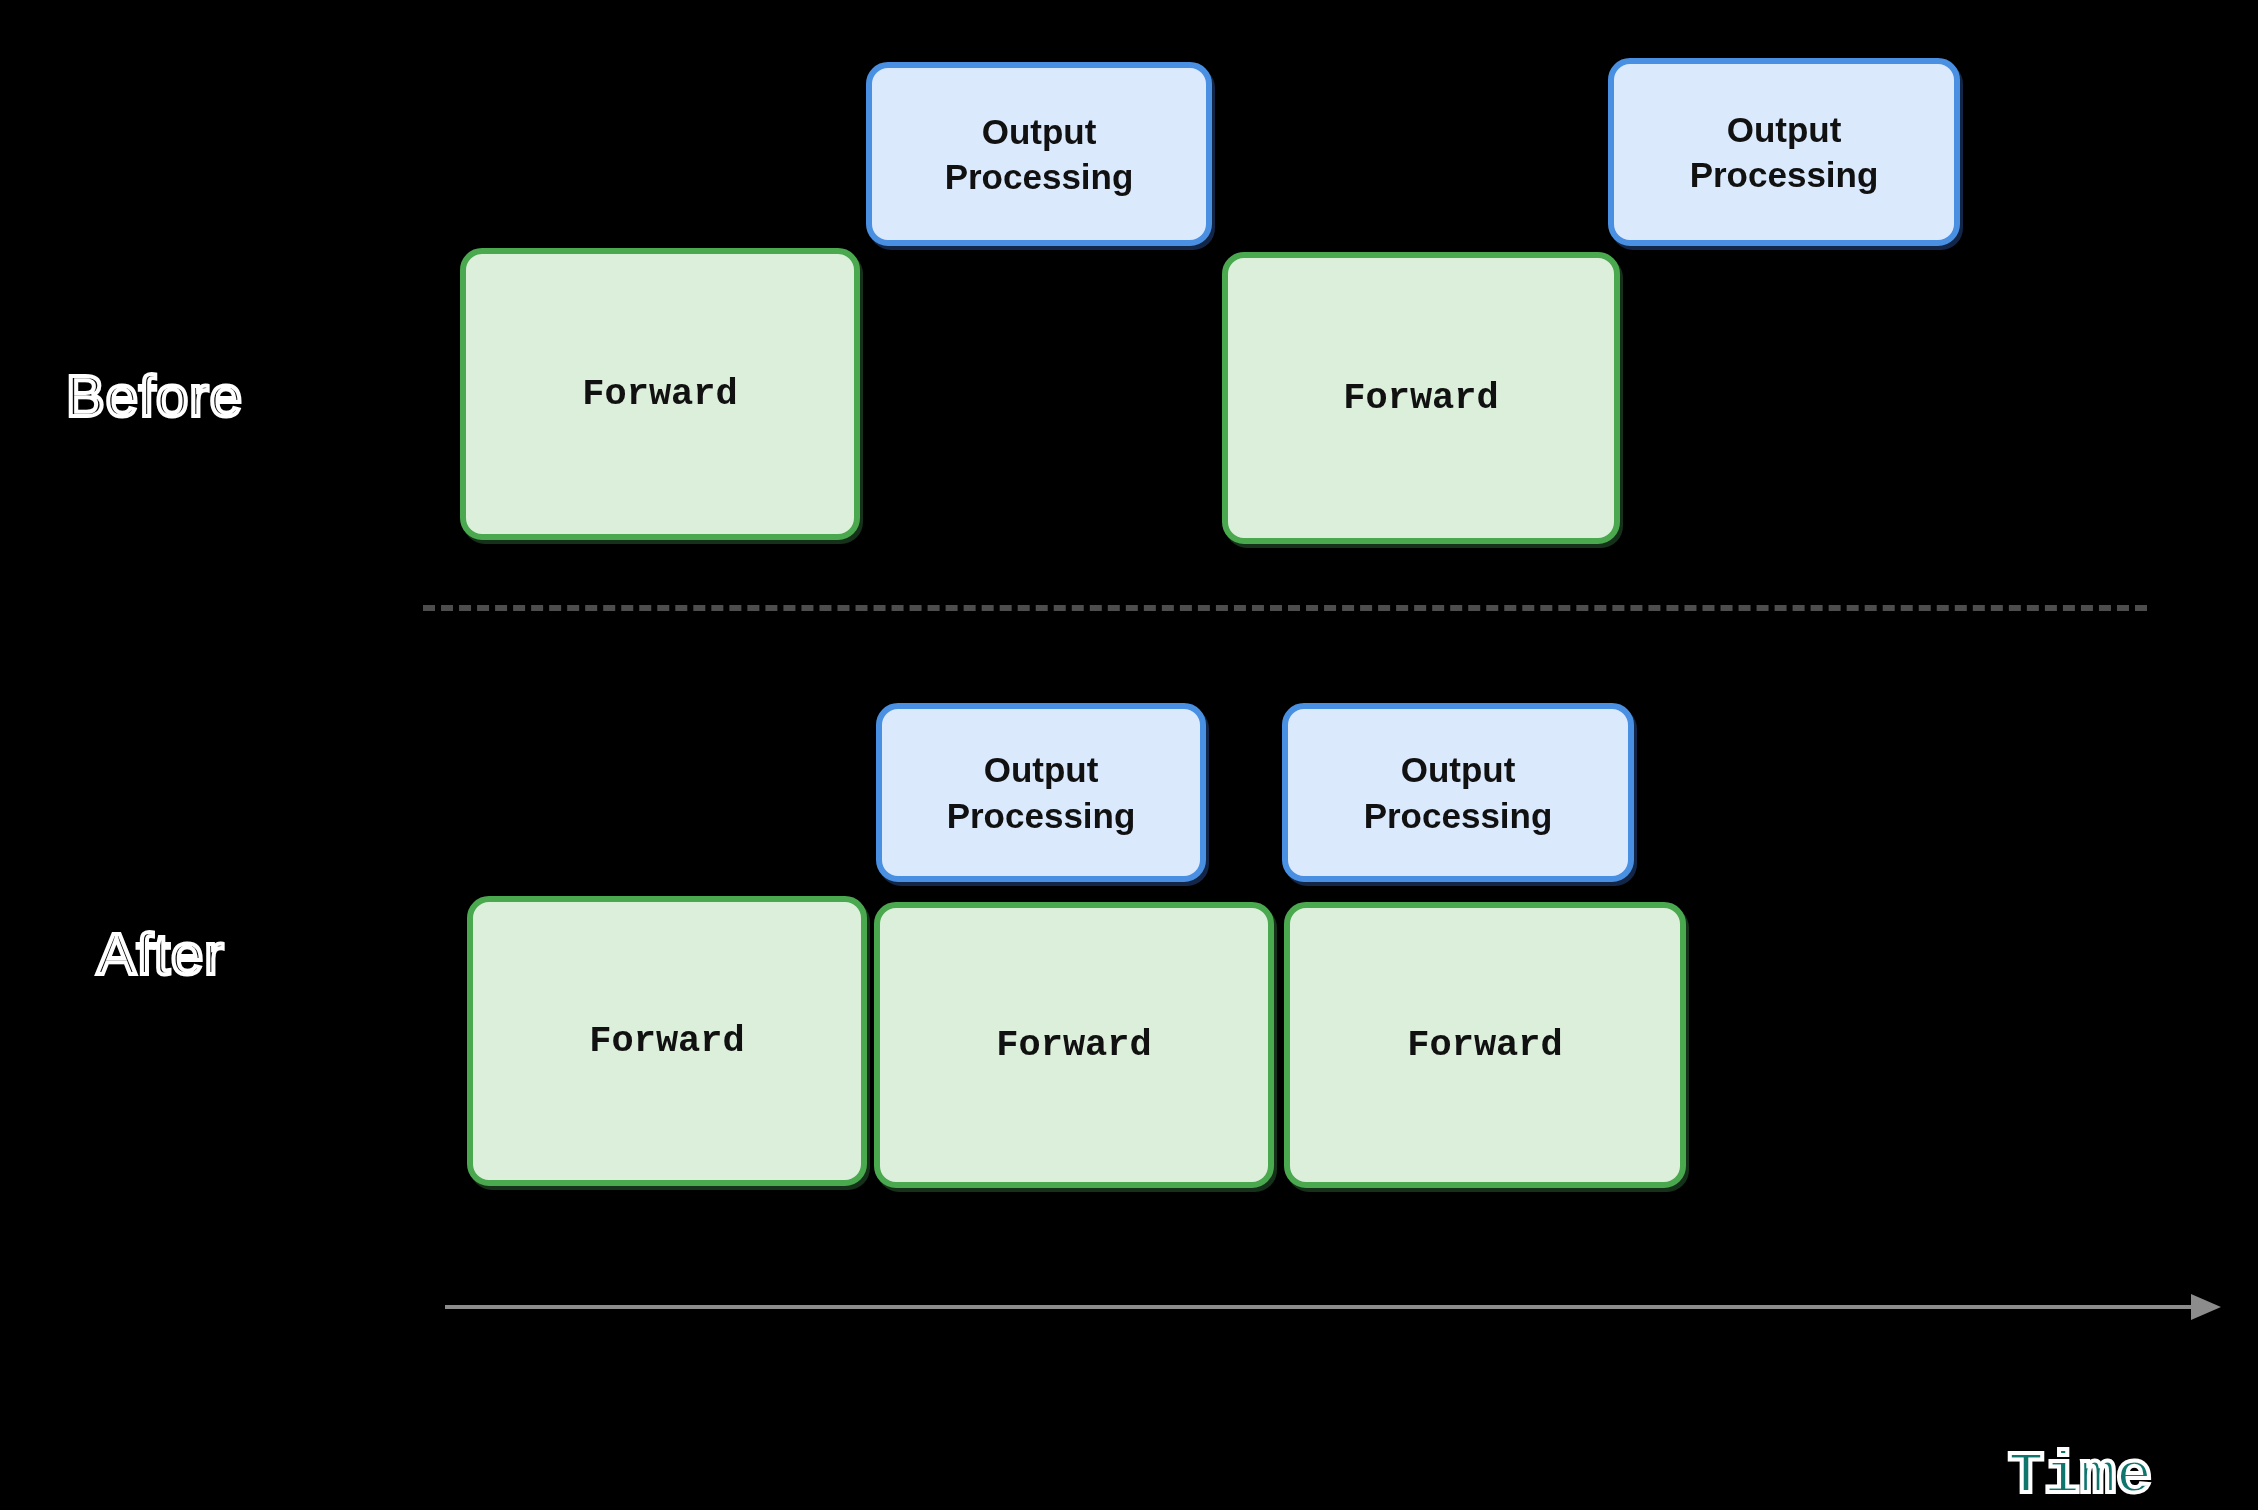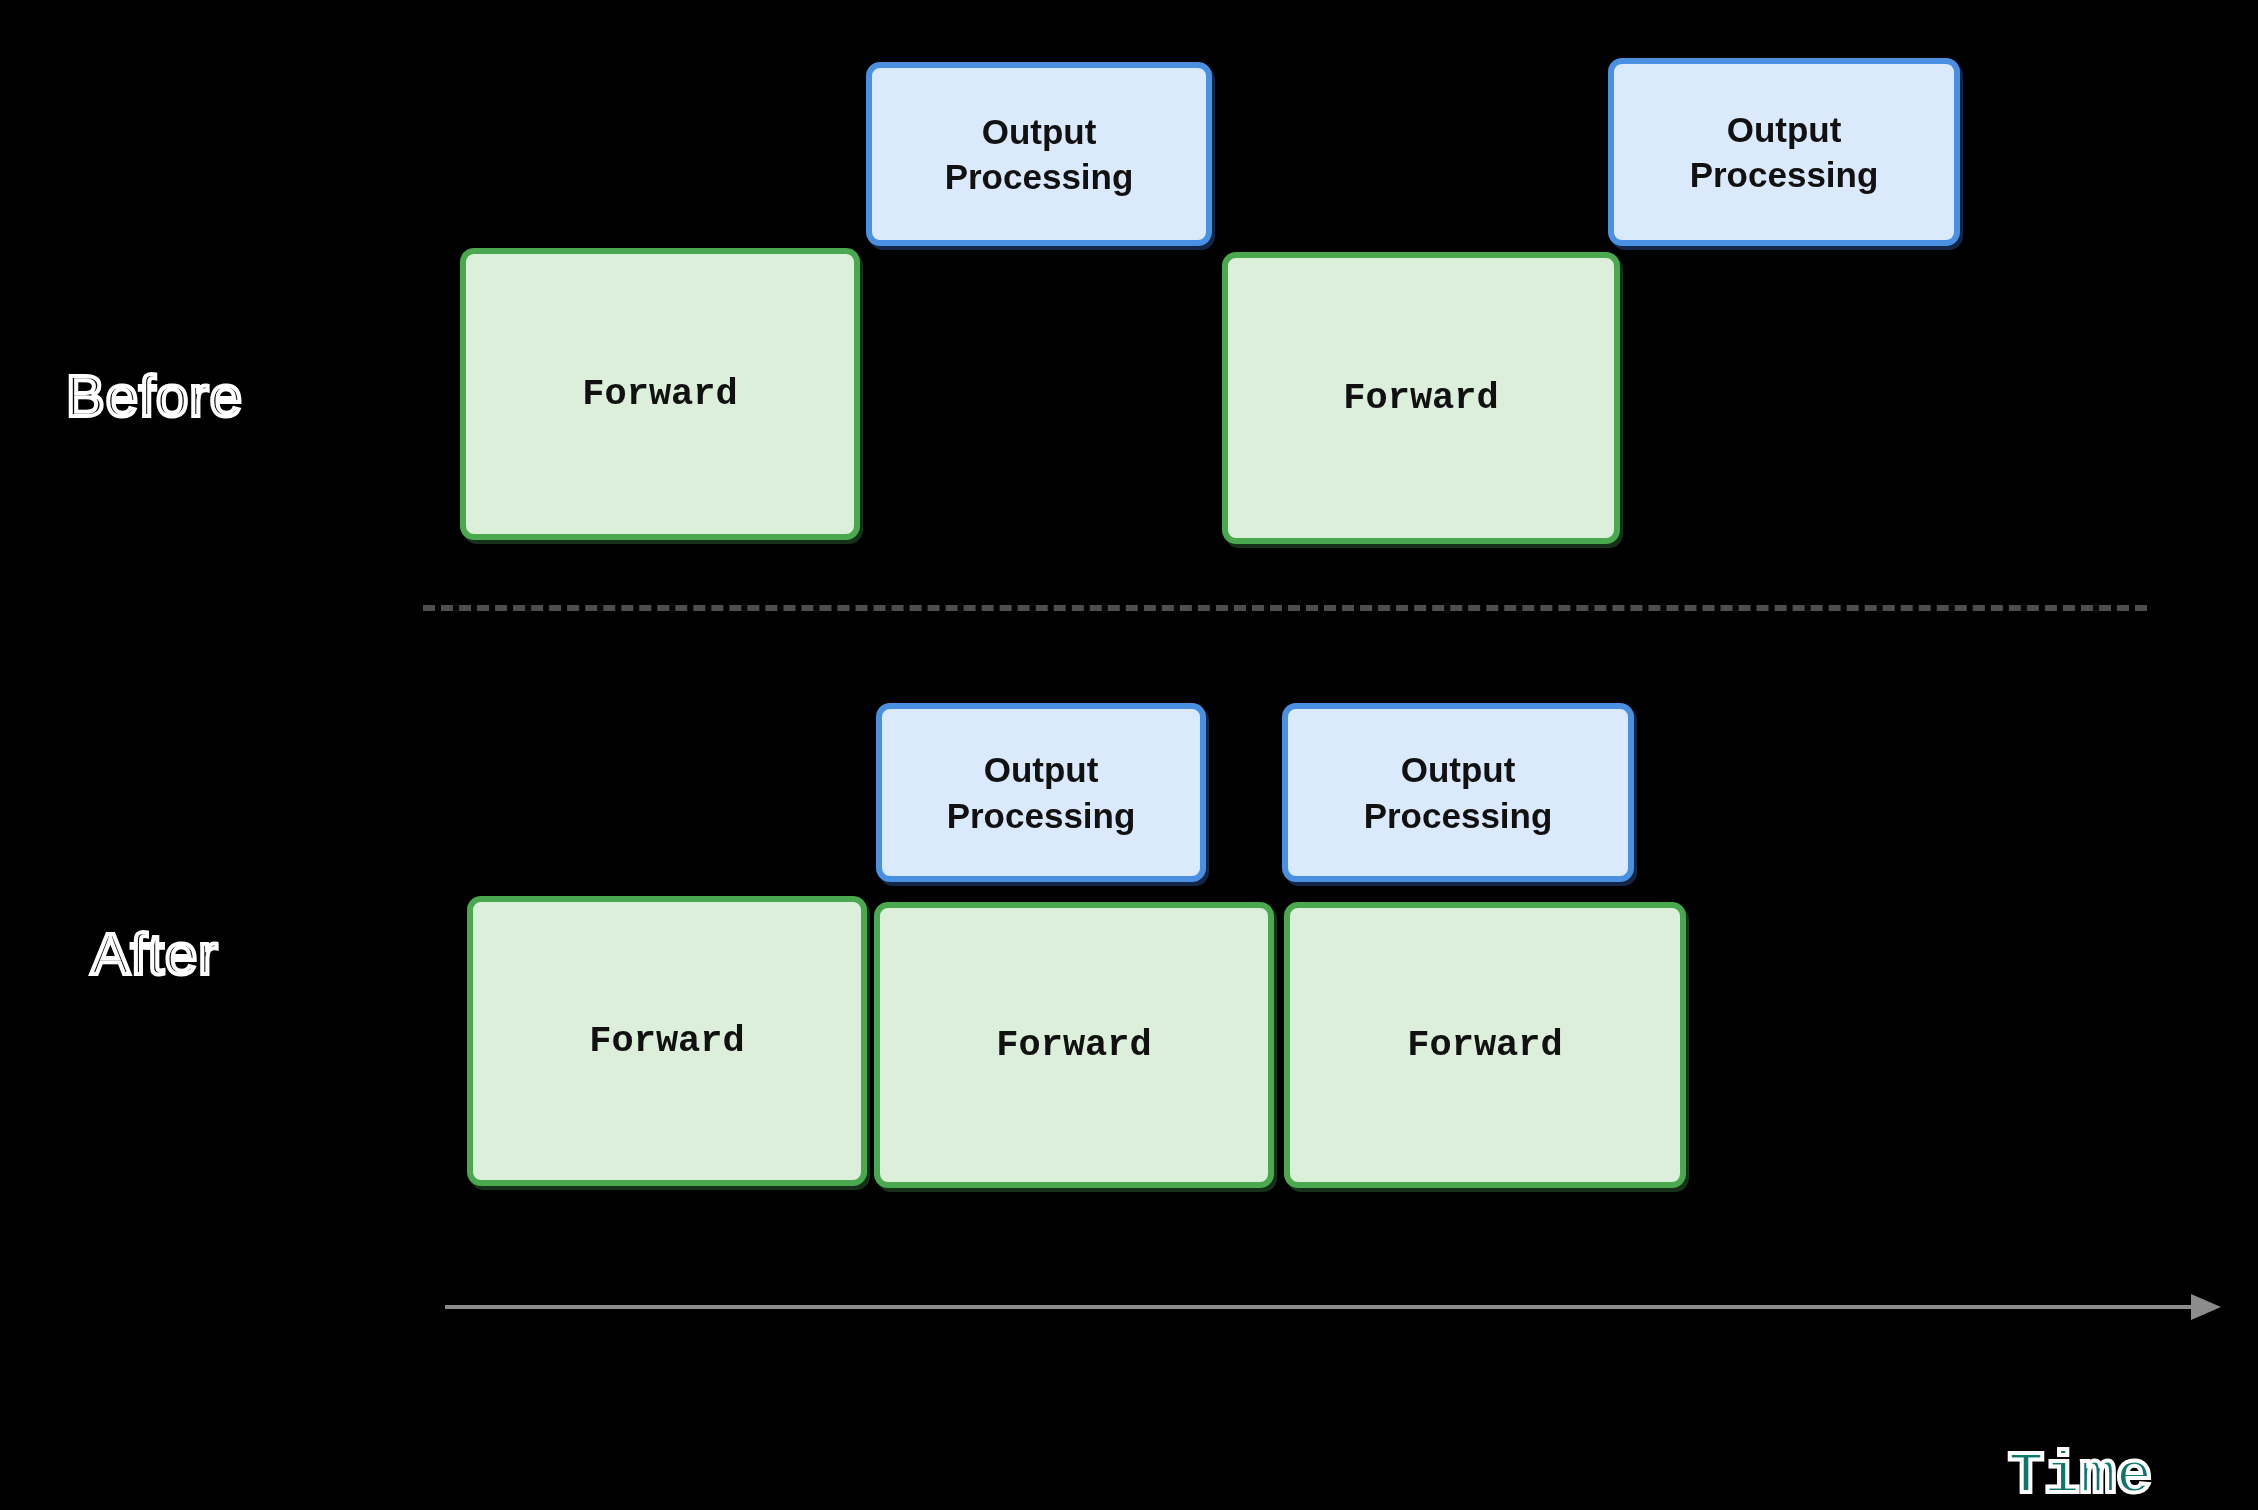--- a/index.html
+++ b/index.html
@@ -22,21 +22,21 @@
     background:var(--background);
     font-family:"Liberation Sans", sans-serif;
     overflow:hidden;
   }
   .block{
     position:absolute;
     display:flex;
     align-items:center;
     justify-content:center;
     text-align:center;
-    border-radius:14px;
+    border-radius:22px;
     font-weight:600;
     color:var(--box-text);
   }
   .forward{
     background:var(--forward-fill);
     border:6px solid var(--forward-border);
     font-size:37px;
     box-shadow:3px 4px 0 rgba(40,90,45,0.55);
     font-family:Liberation Mono, monospace;
   }
@@ -97,21 +97,21 @@
   .b-forward-2{left:1222px;top:252px; width:398px; height:292px;}
   .b-output-2 {left:1608px;top:58px;  width:352px; height:188px;}
   .before-label{left:66px; top:362px;}
 
   
   .a-output-1 {left:876px; top:703px; width:330px; height:179px;}
   .a-output-2 {left:1282px;top:703px; width:352px; height:179px;}
   .a-forward-1{left:467px; top:896px; width:400px; height:290px;}
   .a-forward-2{left:874px; top:902px; width:400px; height:286px;}
   .a-forward-3{left:1284px;top:902px; width:402px; height:286px;}
-  .after-label{left:91px; top:920px;}
+  .after-label{left:97px; top:920px;}
 </style>
 </head>
 <body>
 
 <div class="stage">
 
   <div class="row-label before-label">Before</div>
 
   <div class="block forward b-forward-1">Forward</div>
 

